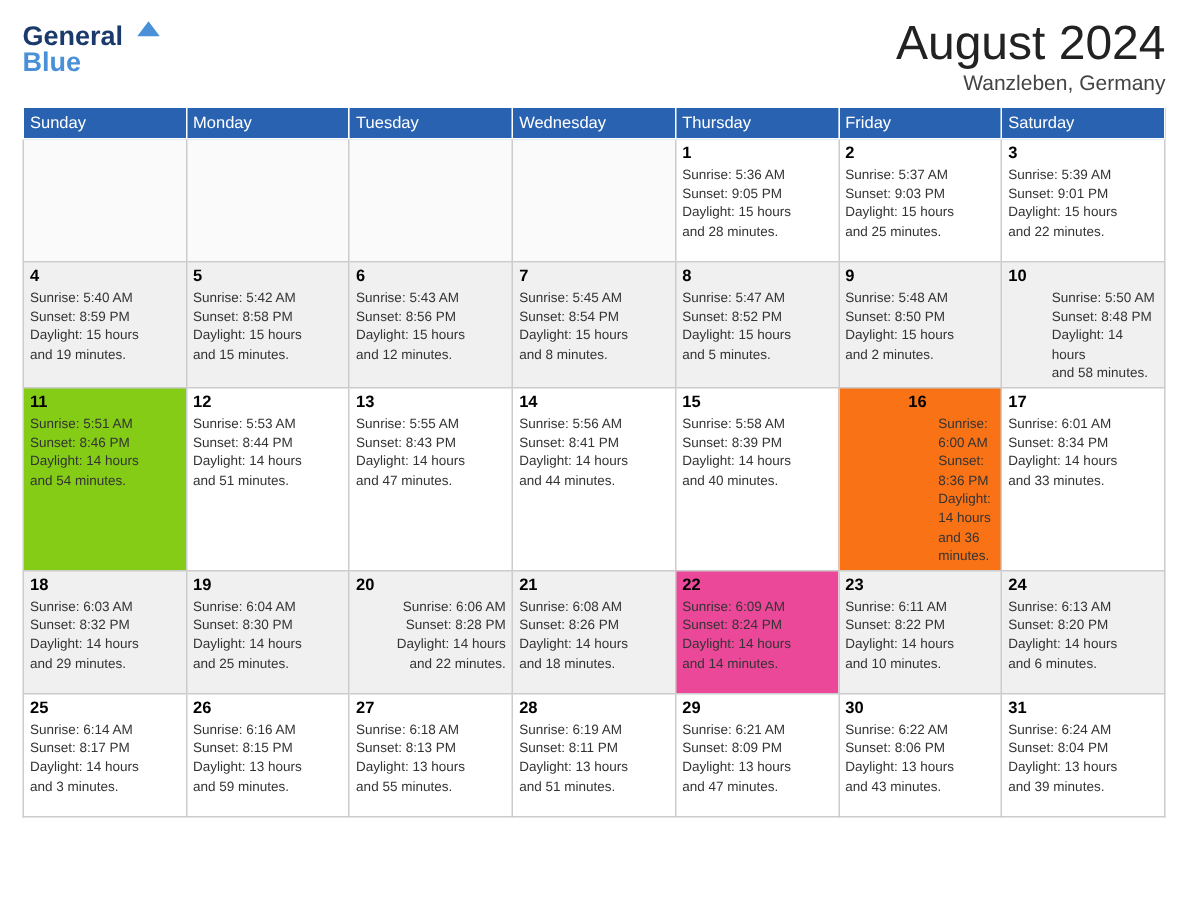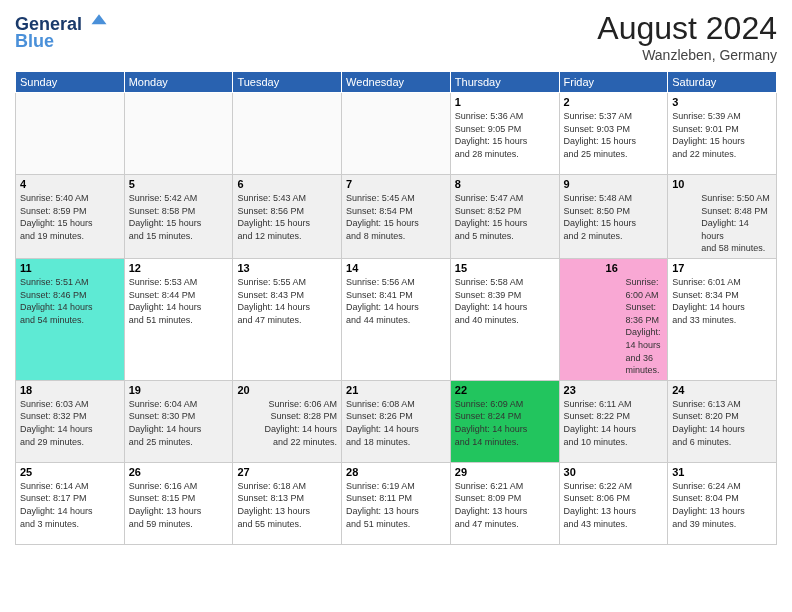--- a/index.html
+++ b/index.html
@@ -213,21 +213,21 @@
           </td>
           <td style="background: rgb(240, 240, 240);">
             <span class="day-num">10</span>
             <div class="day-info" style="white-space: pre-line; margin-left: 29px;">Sunrise: 5:50 AM
 Sunset: 8:48 PM
 Daylight: 14 hours
 and 58 minutes.</div>
           </td>
         </tr>
         <tr>
-          <td style="background: #5eead4;">
+          <td style="background: #84cc16;">
             <span class="day-num">11</span>
             <div class="day-info" style="white-space: pre-line;">Sunrise: 5:51 AM
 Sunset: 8:46 PM
 Daylight: 14 hours
 and 54 minutes.</div>
           </td>
           <td style="background: rgb(255, 255, 255);">
             <span class="day-num">12</span>
             <div class="day-info" style="white-space: pre-line;">Sunrise: 5:53 AM
 Sunset: 8:44 PM
@@ -248,21 +248,21 @@
 Daylight: 14 hours
 and 44 minutes.</div>
           </td>
           <td style="background: rgb(255, 255, 255);">
             <span class="day-num">15</span>
             <div class="day-info" style="white-space: pre-line;">Sunrise: 5:58 AM
 Sunset: 8:39 PM
 Daylight: 14 hours
 and 40 minutes.</div>
           </td>
-          <td style="background: #f9a8d4; padding-left: 46px;">
+          <td style="background: #f97316; padding-left: 46px;">
             <span class="day-num">16</span>
             <div class="day-info" style="white-space: pre-line; margin-left: 20px;">Sunrise: 6:00 AM
 Sunset: 8:36 PM
 Daylight: 14 hours
 and 36 minutes.</div>
           </td>
           <td style="background: rgb(255, 255, 255);">
             <span class="day-num">17</span>
             <div class="day-info" style="white-space: pre-line;">Sunrise: 6:01 AM
 Sunset: 8:34 PM
@@ -292,21 +292,21 @@
 Daylight: 14 hours
 and 22 minutes.</div>
           </td>
           <td style="background: rgb(240, 240, 240);">
             <span class="day-num">21</span>
             <div class="day-info" style="white-space: pre-line;">Sunrise: 6:08 AM
 Sunset: 8:26 PM
 Daylight: 14 hours
 and 18 minutes.</div>
           </td>
-          <td style="background: #22c55e;">
+          <td style="background: #ec4899;">
             <span class="day-num">22</span>
             <div class="day-info" style="white-space: pre-line;">Sunrise: 6:09 AM
 Sunset: 8:24 PM
 Daylight: 14 hours
 and 14 minutes.</div>
           </td>
           <td style="background: rgb(240, 240, 240);">
             <span class="day-num">23</span>
             <div class="day-info" style="white-space: pre-line;">Sunrise: 6:11 AM
 Sunset: 8:22 PM

